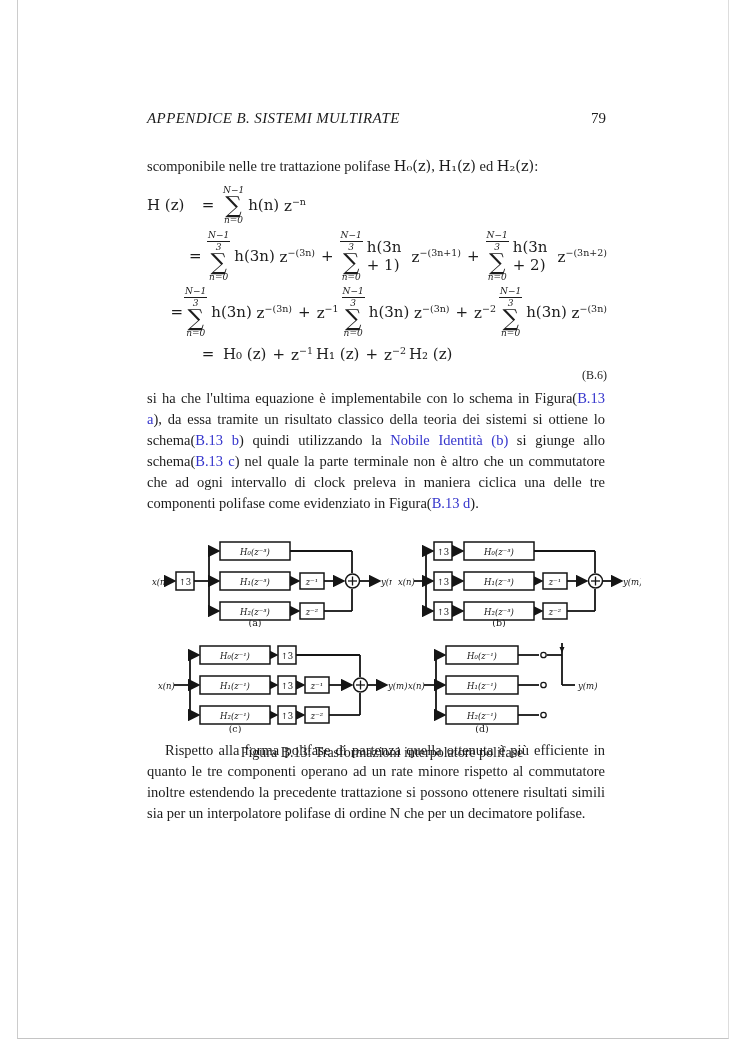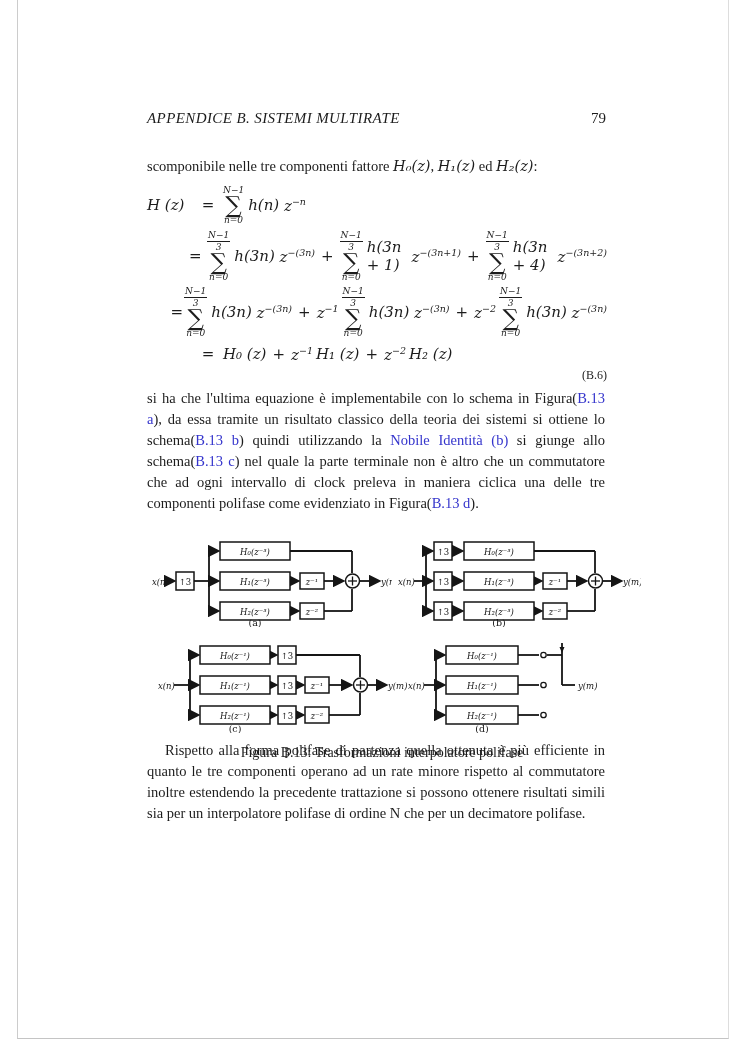--- a/index.html
+++ b/index.html
@@ -6,21 +6,21 @@
   .page{position:relative;width:746px;height:1055px;background:#ffffff;
         font-family:"Liberation Serif","DejaVu Serif",serif;color:#1c1c1c;overflow:hidden;}
   .scan-edge{position:absolute;left:17px;right:17px;top:0;bottom:16px;
              border-left:1px solid #cccccc;border-right:1px solid #dddddd;
              border-bottom:1px solid #c4c4c4;pointer-events:none;}
   .running-head{position:absolute;left:147px;right:140px;top:110px;display:flex;
                 justify-content:space-between;align-items:flex-start;font-size:15px;}
   .running-head .title{font-style:italic;letter-spacing:0.4px;}
   .body-text{font-size:14.5px;line-height:21px;text-align:justify;margin:0;}
   .intro-line{position:absolute;left:147px;width:470px;top:156px;}
-  .mi{font-family:"DejaVu Serif",serif;font-style:italic;}
+  .mi{font-family:"DejaVu Serif",serif;}
   .link{color:#3434cc;cursor:pointer;}
   
   .eq-block{position:absolute;left:147px;width:460px;top:182px;
             font-family:"DejaVu Serif",serif;font-size:15px;}
   .eq-row{display:flex;align-items:center;}
   .r1{height:46px;}.r2{height:56px;}.r3{height:56px;}.r4{height:28px;}
   .eq-lhs{width:46px;}
   .eq-rel{width:30px;text-align:center;}
   .term{display:inline-flex;align-items:center;}
   .sum{display:inline-flex;flex-direction:column;align-items:center;line-height:1;margin-right:4px;justify-content:center;}
@@ -51,21 +51,21 @@
 <body>
 
 <div class="page">
   <div class="scan-edge"></div>
 
   <div class="running-head">
     <span class="title">APPENDICE B. SISTEMI MULTIRATE</span>
     <span>79</span>
   </div>
 
-  <p class="body-text intro-line"><span>scomponibile nelle tre componenti fattore </span><span class="mi">H₀(z)</span><span>, </span><span class="mi">H₁(z)</span><span> ed </span><span class="mi">H₂(z)</span><span>:</span></p>
+  <p class="body-text intro-line"><span>scomponibile nelle tre trattazione polifase </span><span class="mi">H₀(z)</span><span>, </span><span class="mi">H₁(z)</span><span> ed </span><span class="mi">H₂(z)</span><span>:</span></p>
 
   <div class="eq-block">
 
     <div class="eq-row r1">
       <span class="eq-lhs mi">H (z)</span>
       <span class="eq-rel">=</span>
       <span class="term">
         <span class="sum">
           <span class="lim">N−1</span>
           <span class="sigma">∑</span>
@@ -104,21 +104,21 @@
       <span class="op">+</span>
       <span class="term">
         <span class="sum">
           <span class="frac">
               <span class="num">N−1</span>
               <span class="den">3</span>
             </span>
           <span class="sigma">∑</span>
           <span class="lim">n=0</span>
         </span>
-        <span class="mi">h(3n + 4)</span>&nbsp;<span class="mi"><span>z</span><sup>−(3n+2)</sup></span>
+        <span class="mi">h(3n + 2)</span>&nbsp;<span class="mi"><span>z</span><sup>−(3n+2)</sup></span>
       </span>
     </div>
 
     <div class="eq-row r3">
       <span class="eq-lhs"></span>
       <span class="eq-rel">=</span>
       <span class="term">
         <span class="sum">
           <span class="frac">
               <span class="num">N−1</span>

